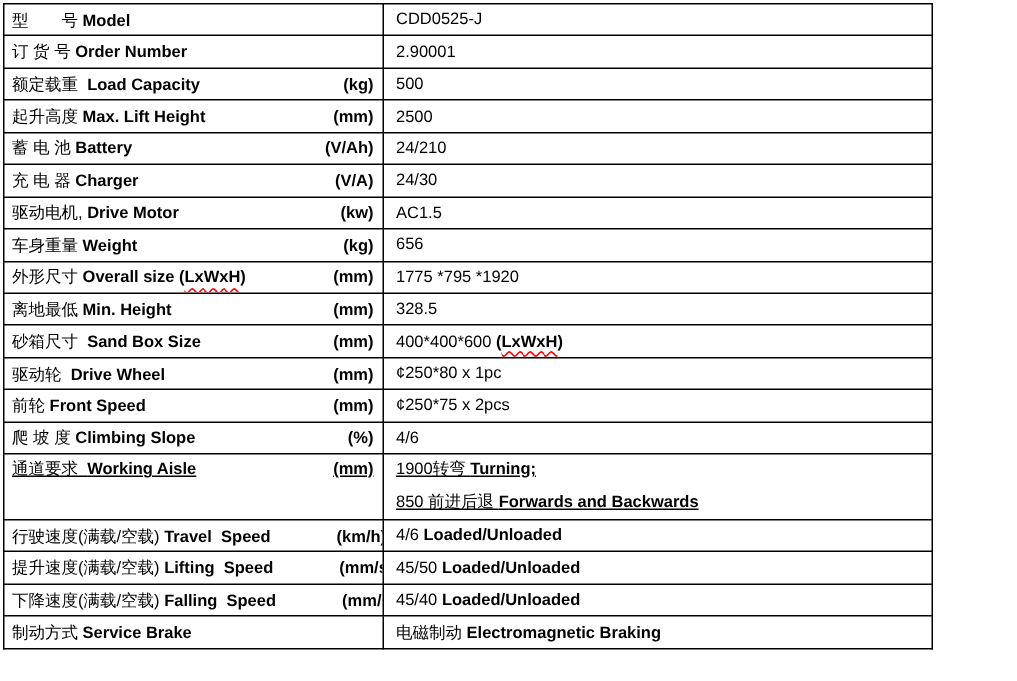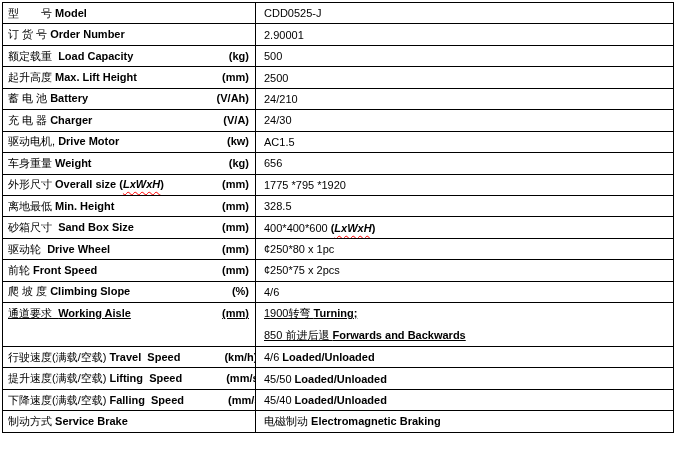--- a/index.html
+++ b/index.html
@@ -9,21 +9,21 @@
     font-family: "Liberation Sans", "DejaVu Sans", sans-serif;
     font-size: 11px;
     color: #000000;
     position: relative;
     overflow: hidden;
   }
   table.spec-table {
     border-collapse: collapse;
     position: absolute;
     left: 2px; top: 2px;
-    width: 672px;
+    width: 620px;
     table-layout: fixed;
   }
   .spec-table td {
     border: 1px solid #000000;
     padding: 0;
     vertical-align: middle;
     overflow: hidden;
   }
   td.spec { width: 252px; }
   .spec-inner {
@@ -40,21 +40,20 @@
   tr.row-double .spec-inner { line-height: 21.4px; }
   .b { font-weight: bold; }
   .unit { font-weight: bold; white-space: pre; margin-left: 44px; }
   .sq {
     text-decoration-line: underline;
     text-decoration-style: wavy;
     text-decoration-color: #ff0000;
     text-decoration-thickness: 1px;
     text-underline-offset: 3px;
     text-decoration-skip-ink: none;
-    font-style: italic;
   }
   .lbl span, .vline span { white-space: pre; }
 </style>
 </head>
 <body>
 
 <table class="spec-table">
   <tbody>
       <tr class="row">
         <td class="spec">

